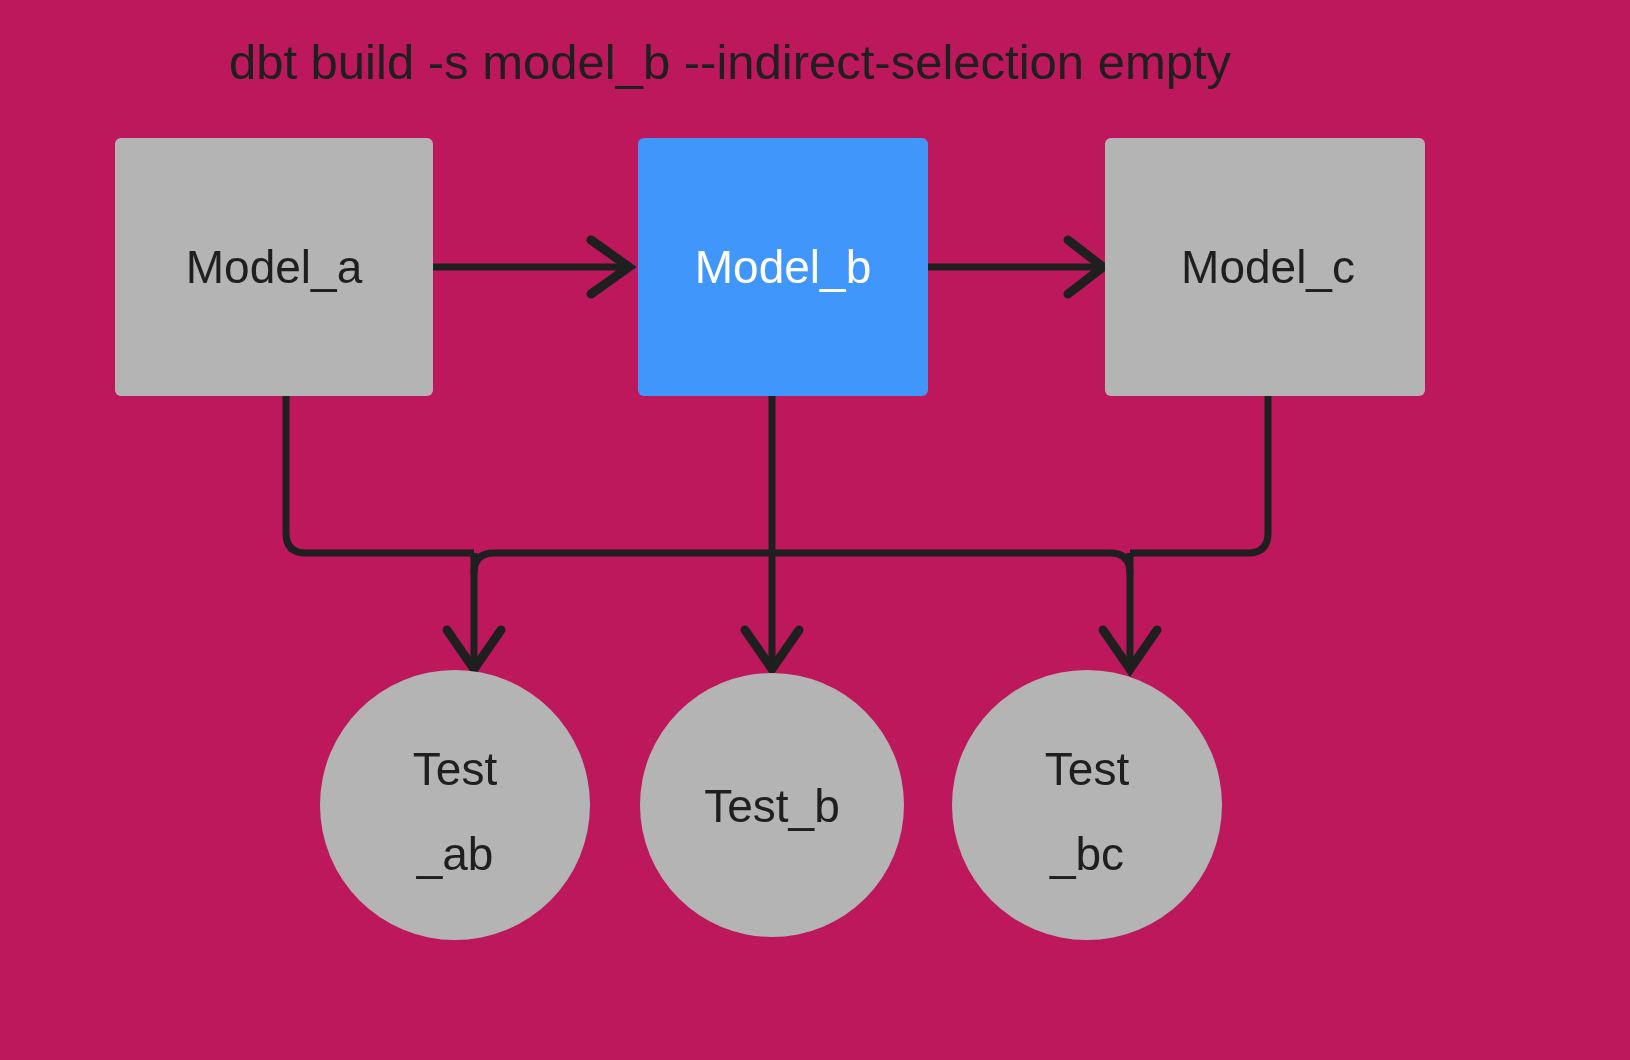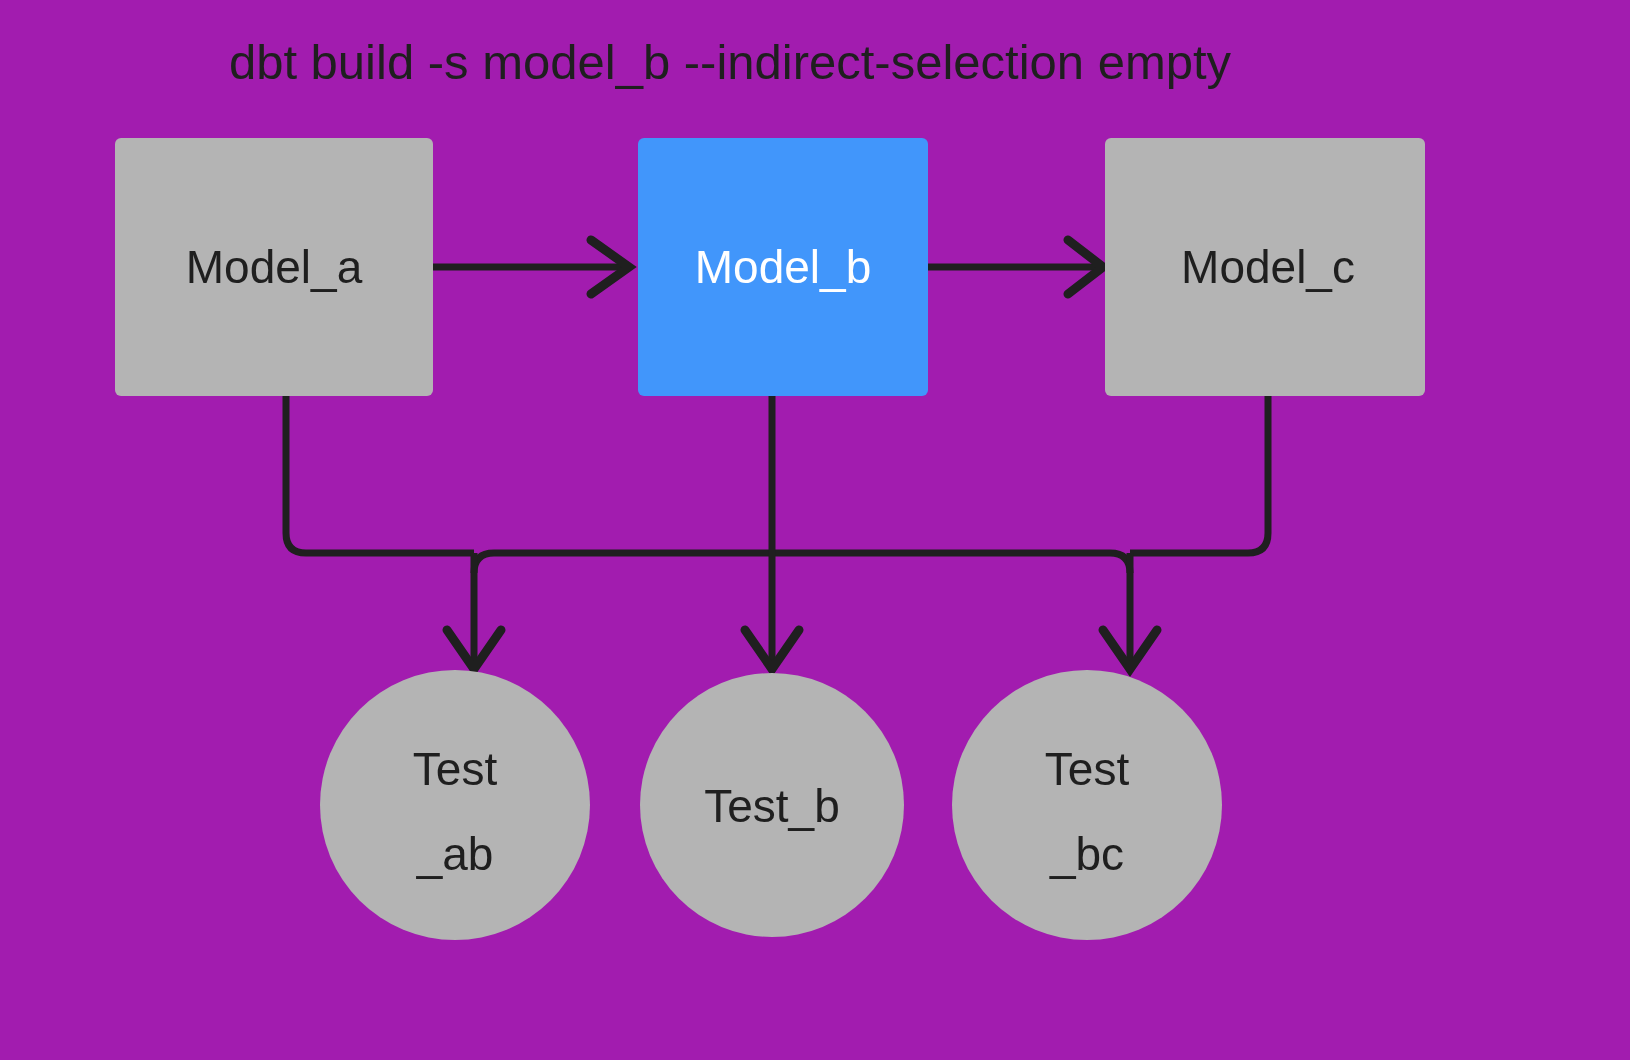--- a/index.html
+++ b/index.html
@@ -11,21 +11,21 @@
   body {
     width: 1630px;
     height: 1060px;
     font-family: "Liberation Sans", sans-serif;
     overflow: hidden;
   }
   #diagram-root {
     position: relative;
     width: 1630px;
     height: 1060px;
-    background: #a21caf;
+    background: #be185d;
   }
   #diagram-svg {
     display: block;
     width: 1630px;
     height: 1060px;
   }
   .diagram-title {
     font-family: "Liberation Sans", sans-serif;
     font-size: 49px;
     font-weight: 400;

